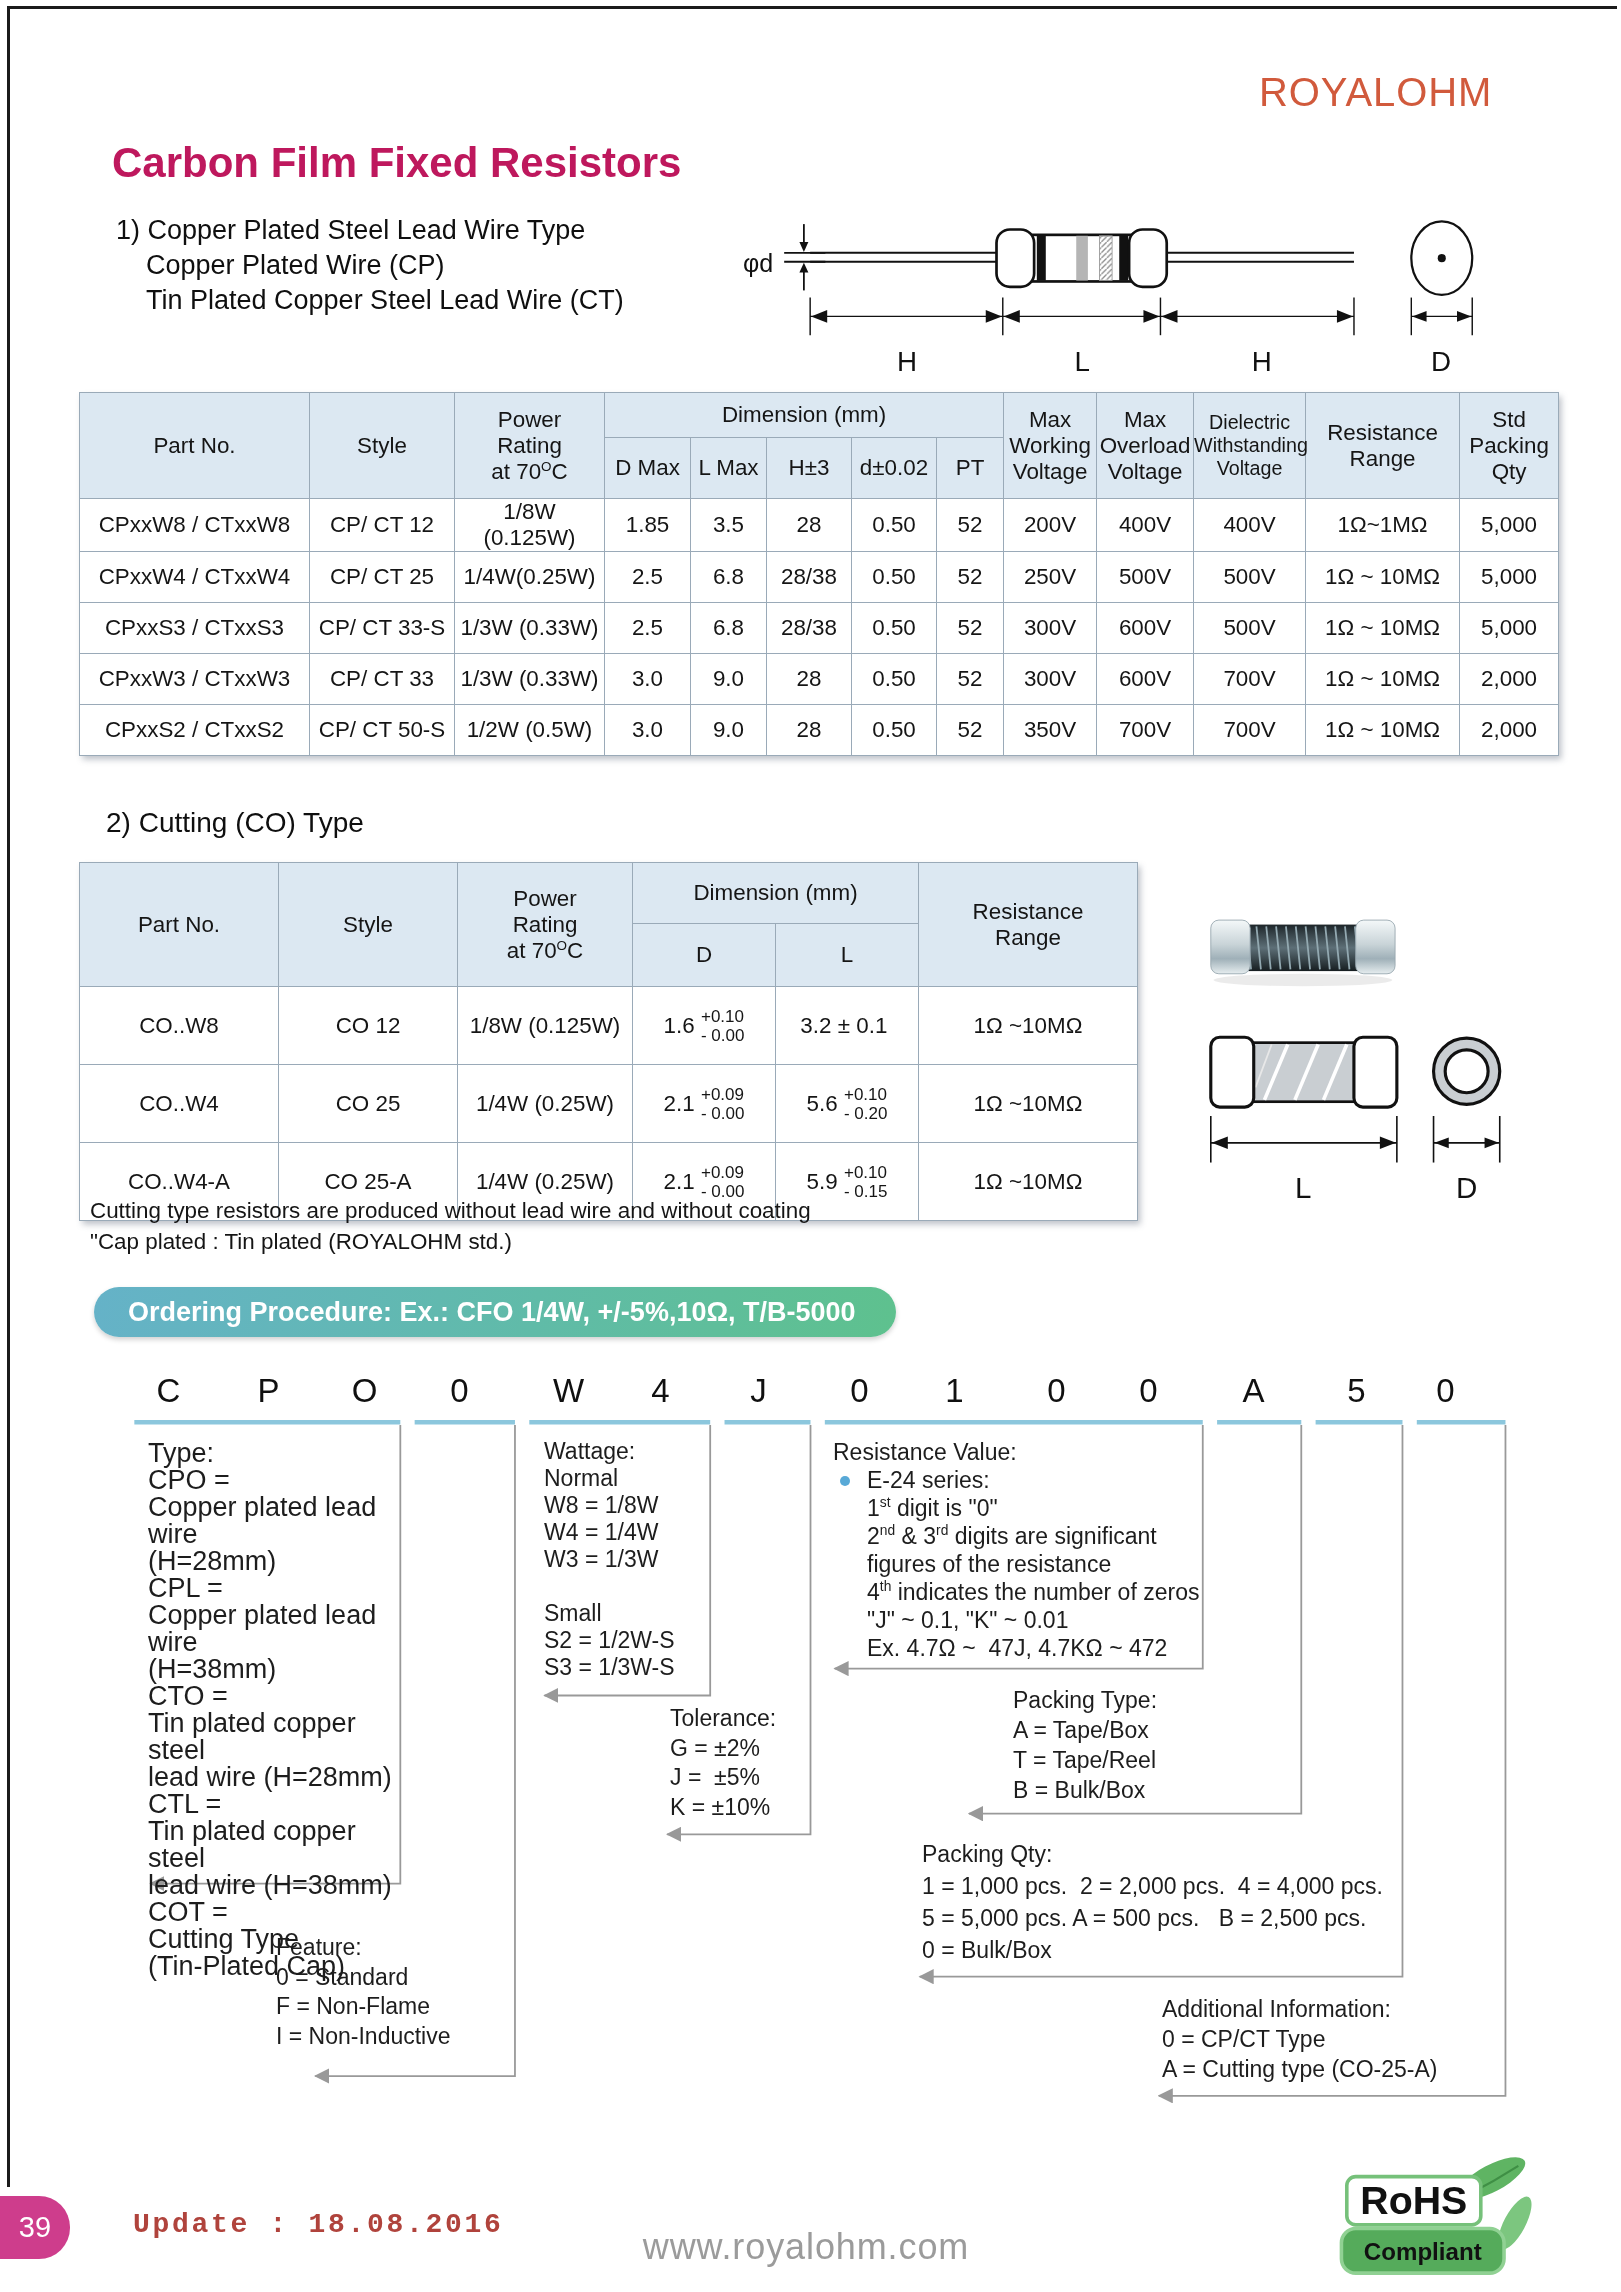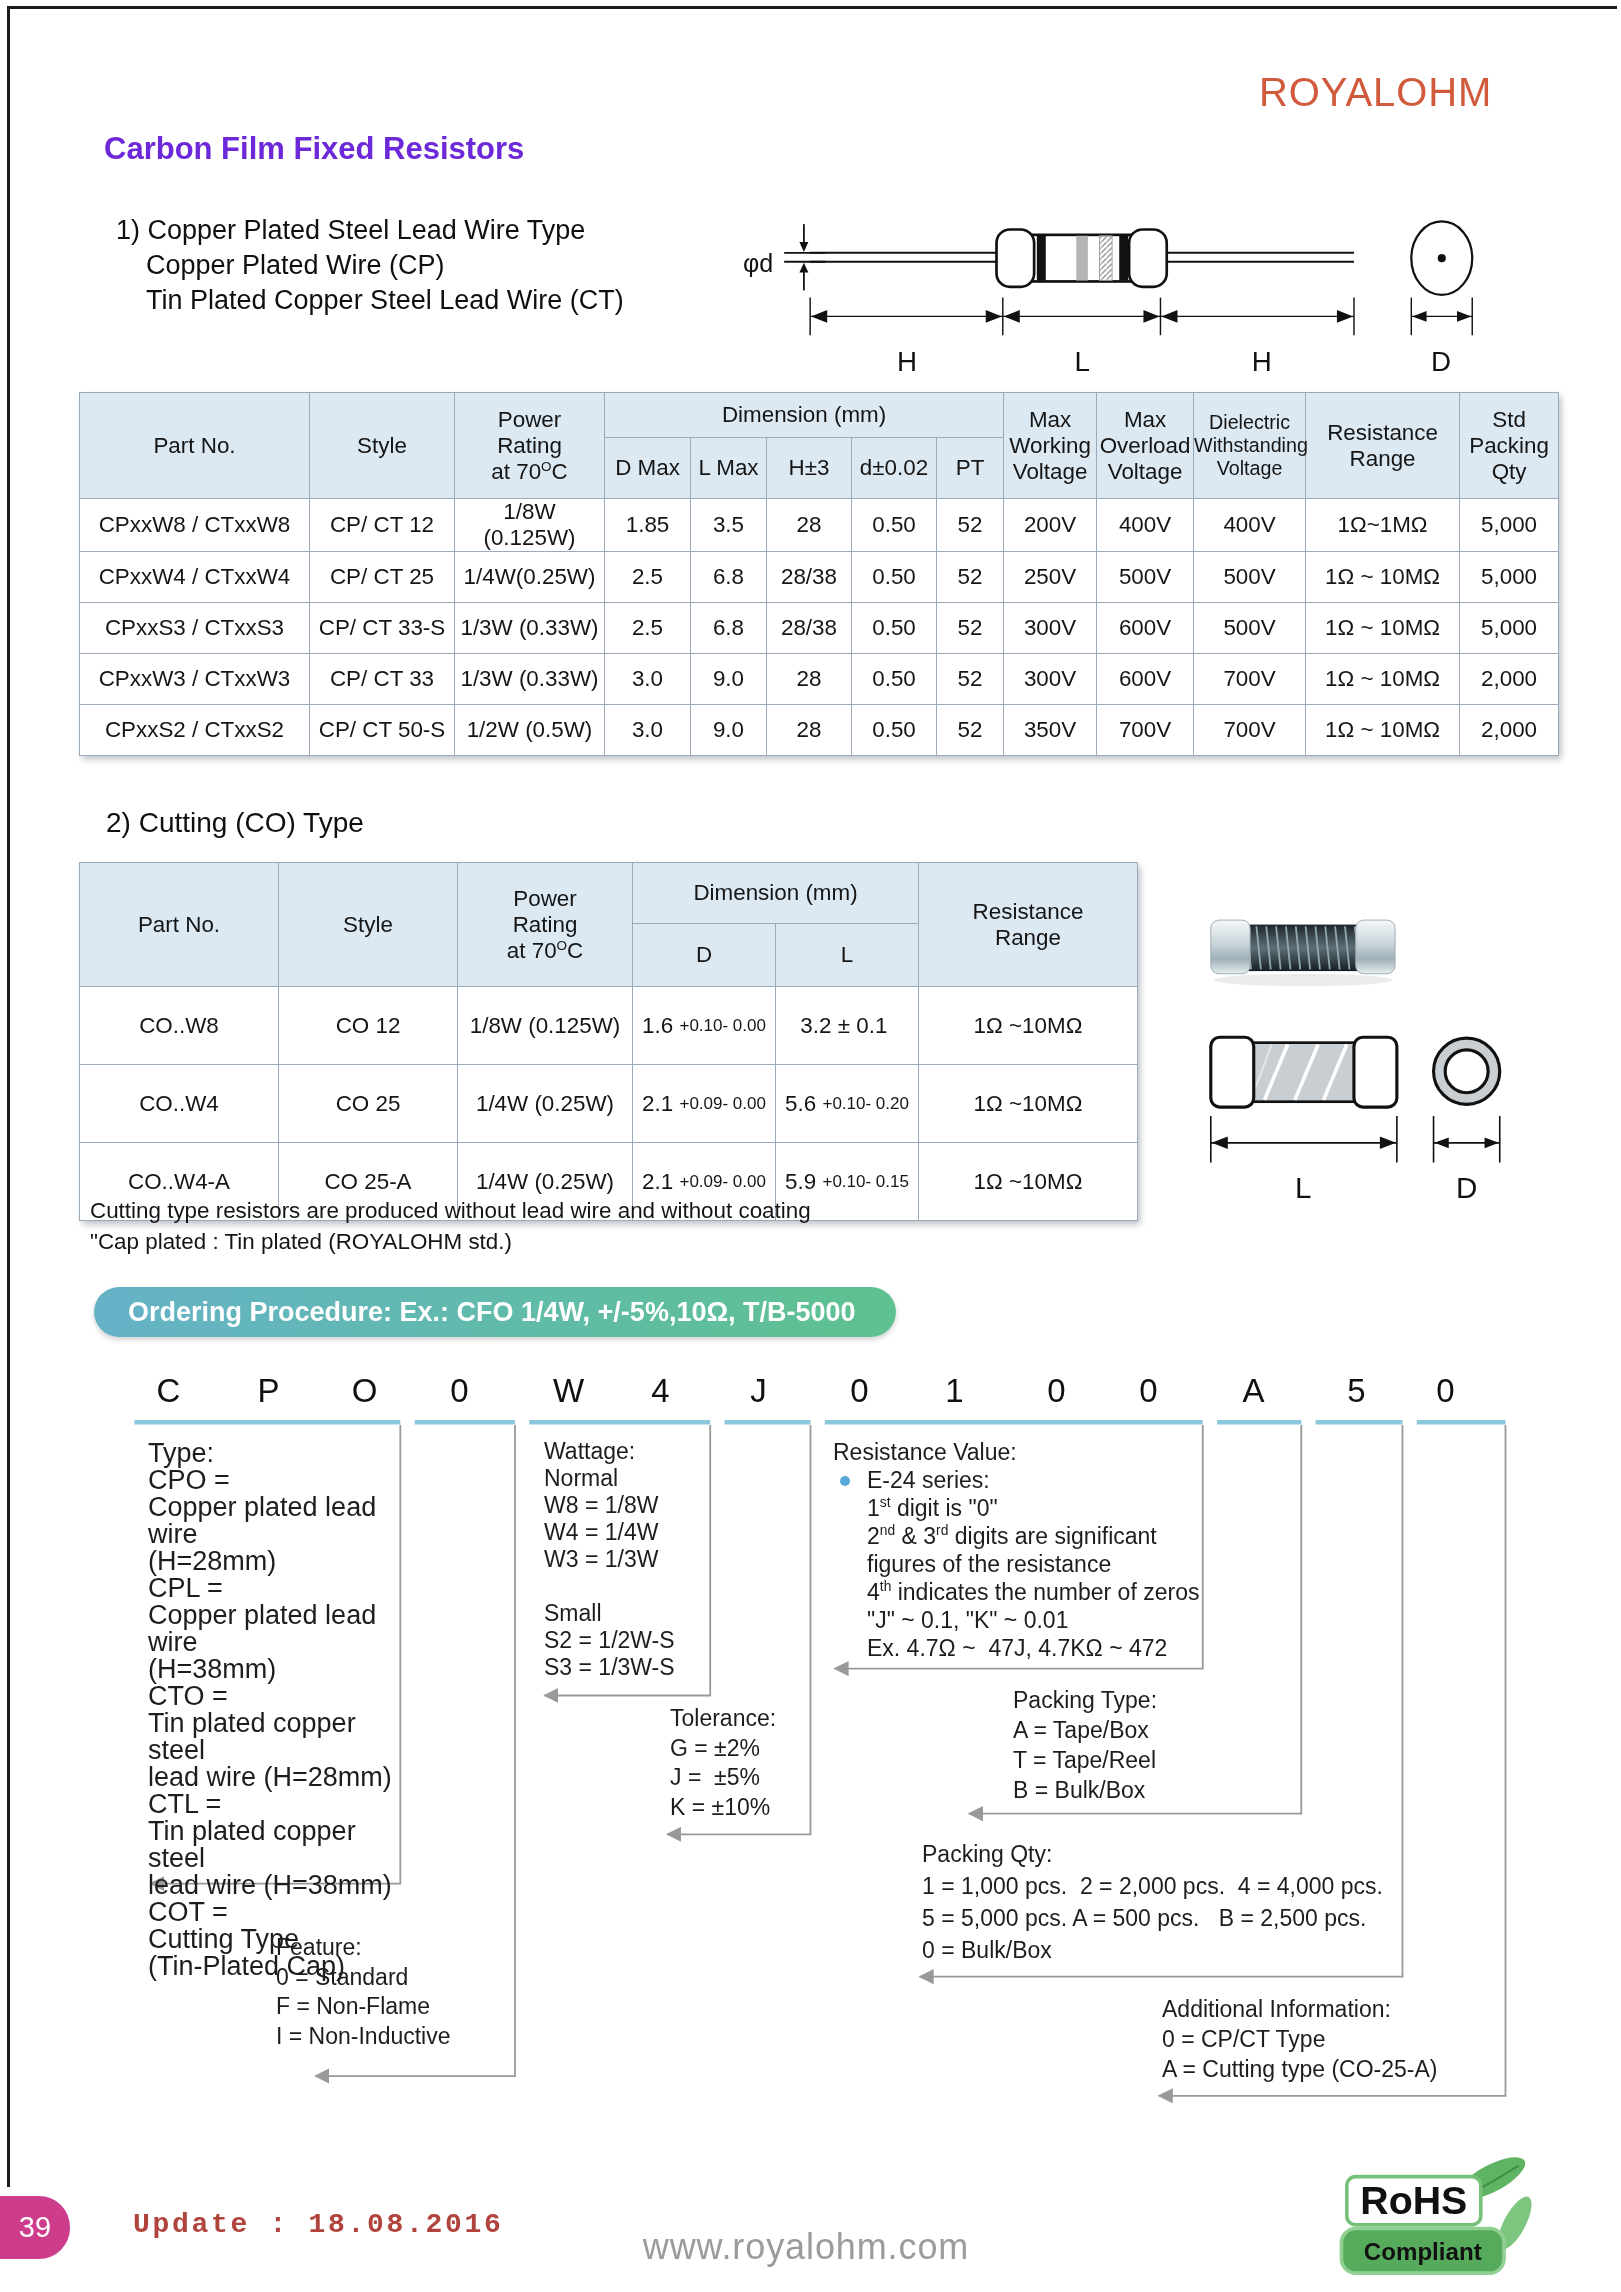--- a/index.html
+++ b/index.html
@@ -1,36 +1,36 @@
 <!DOCTYPE html>
 <html style="font-size:14.3px"><head>
 <meta charset="utf-8">
 <style>
   html,body{margin:0;padding:0;background:#fff;}
   .page{position:relative;width:1621px;height:2293px;background:#ffffff;
         font-family:"Liberation Sans",sans-serif;color:#1a1a1a;overflow:hidden;}
   .border-top{position:absolute;left:9px;top:6.3px;width:1608px;height:2.7px;background:#1b1b1b;}
   .border-left{position:absolute;left:7.2px;top:6.3px;width:2.7px;height:2181px;background:#1b1b1b;}
   .logo{position:absolute;left:1259px;top:70px;font-size:40px;font-weight:normal;color:#d15a3c;letter-spacing:0.9px;}
-  .title{position:absolute;left:100px;top:127px;margin:4px;font-size:31px;font-weight:bold;color:#6d28d9;}
+  .title{position:absolute;left:100px;top:127px;margin:12px;font-size:42px;font-weight:bold;color:#be185d;}
   .sec1{position:absolute;left:116px;top:213px;font-size:27px;line-height:35px;color:#0f0f0f;}
   .sec1 .ind{padding-left:30px;}
   .sec2{position:absolute;left:106px;top:807px;font-size:28px;color:#0f0f0f;}
   table{position:absolute;border-collapse:collapse;table-layout:fixed;background:#fff;
         border:1.8px solid #7e90a0;box-shadow:2.7px 3.6px 6.3px rgba(110,120,135,.45);}
   .t1{left:79px;top:392px;width:1480px;}
   .t2{left:79px;top:862px;width:1059px;}
   th,td{border:0.9px solid #9aaab8;text-align:center;vertical-align:middle;padding:0;font-weight:normal;color:#151515;}
   th{background:#dce8f2;font-size:22.4px;line-height:26px;}
   td{font-size:22.4px;}
   th.small{font-size:19.7px;line-height:23px;}
   .t1 tr.h1{height:45px;}.t1 tr.h2{height:61px;}.t1 tbody tr{height:51px;}
   .t2 tr.h1{height:61px;}.t2 tr.h2{height:63px;}.t2 tbody tr{height:78px;}
   .tol{display:inline-flex;align-items:center;gap:6.3px;}
-  .tol-stack{display:inline-flex;flex-direction:row;font-size:17px;line-height:19px;text-align:left;}
+  .tol-stack{display:inline-flex;flex-direction:column;font-size:17px;line-height:19px;text-align:left;}
   .note{position:absolute;left:90px;font-size:22.4px;color:#151515;}
   .banner{position:absolute;left:94px;top:1287px;width:802px;height:50px;border-radius:25px;
           background:linear-gradient(100deg,#65b2c8 0%,#60bba8 55%,#5ec18e 100%);
           color:#fff;font-size:27px;font-weight:bold;line-height:50px;padding-left:34px;
           box-sizing:border-box;box-shadow:0 2.7px 5.4px rgba(0,0,0,.18);}
   .code{position:absolute;top:1372px;width:57px;margin-left:-29px;text-align:center;font-size:33px;color:#101010;}
   .callout{position:absolute;font-size:23px;color:#1d1d1d;}
   .bullet{position:absolute;width:9.9px;height:9.9px;border-radius:50%;background:#58a9d7;}
   sup{font-size:60%;vertical-align:super;line-height:0;}
   svg{position:absolute;}

